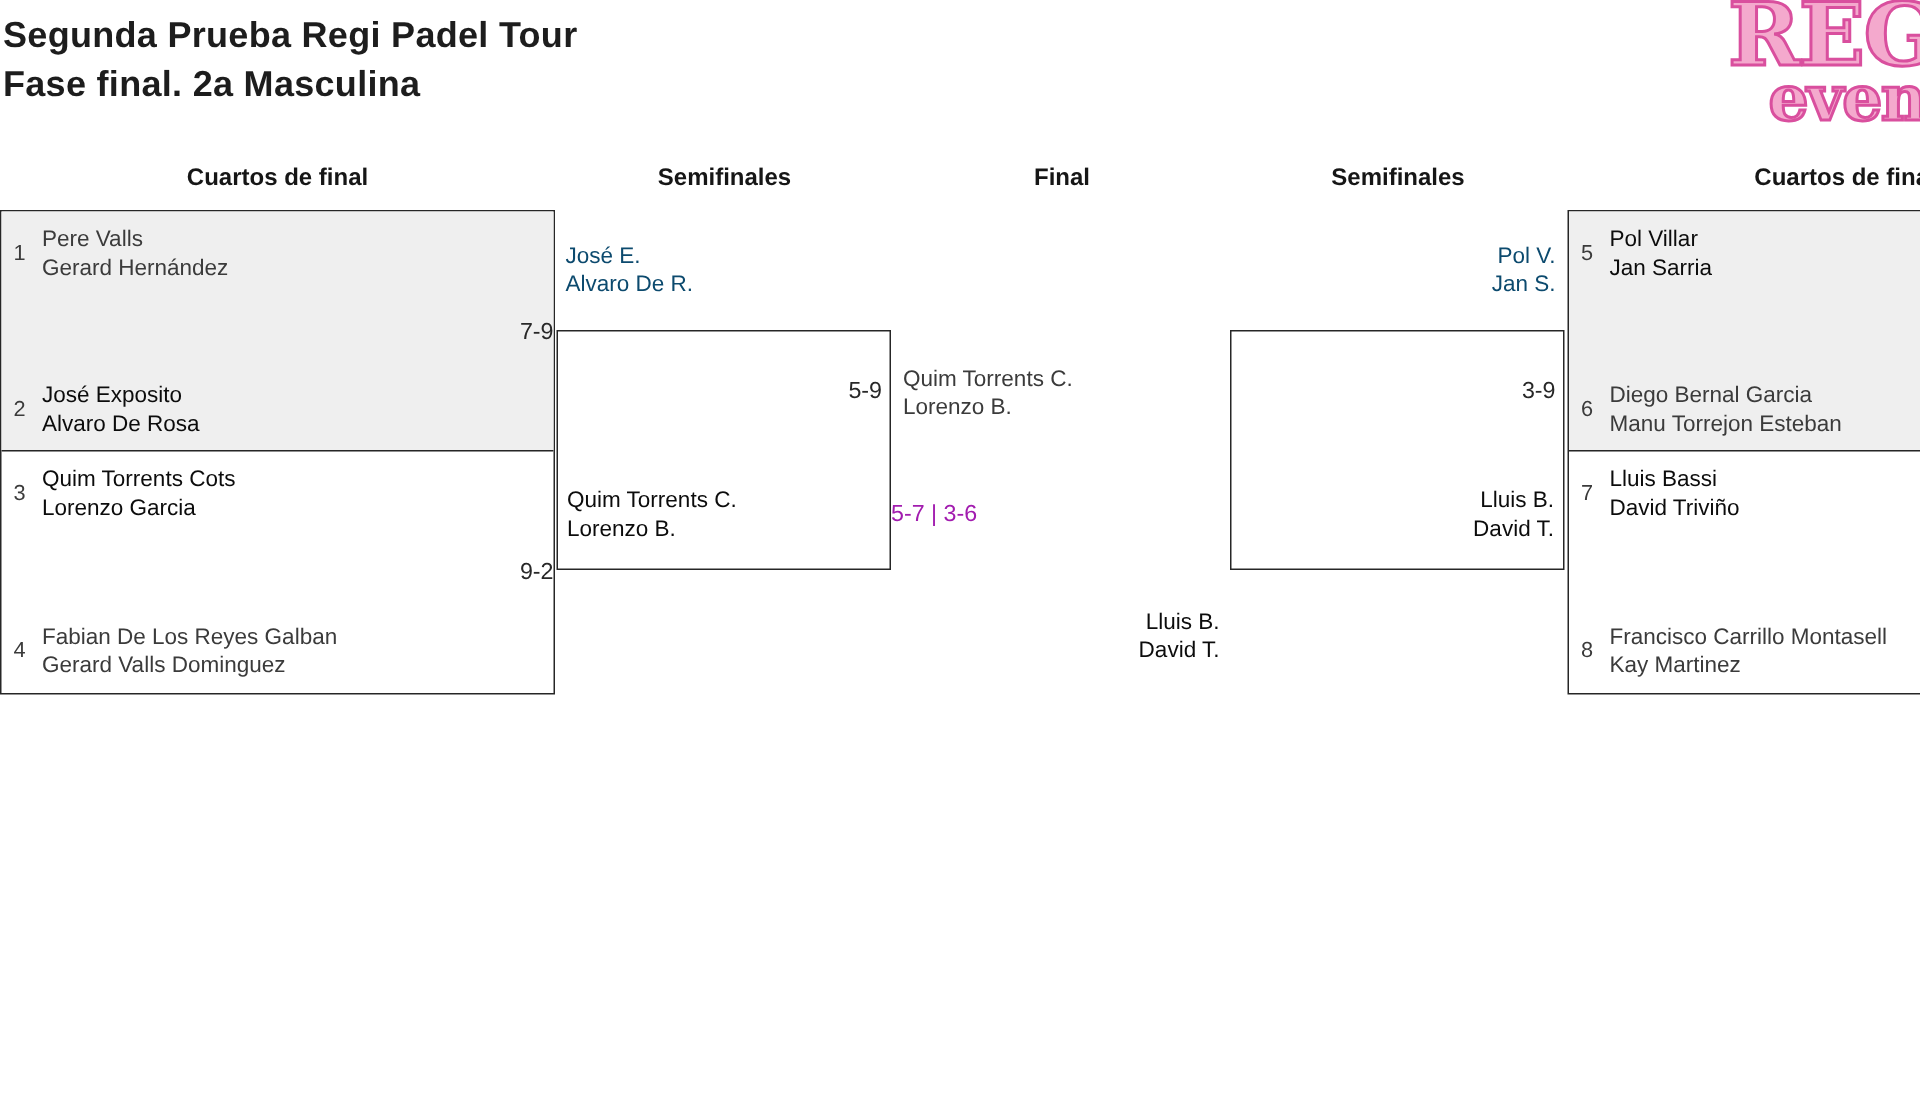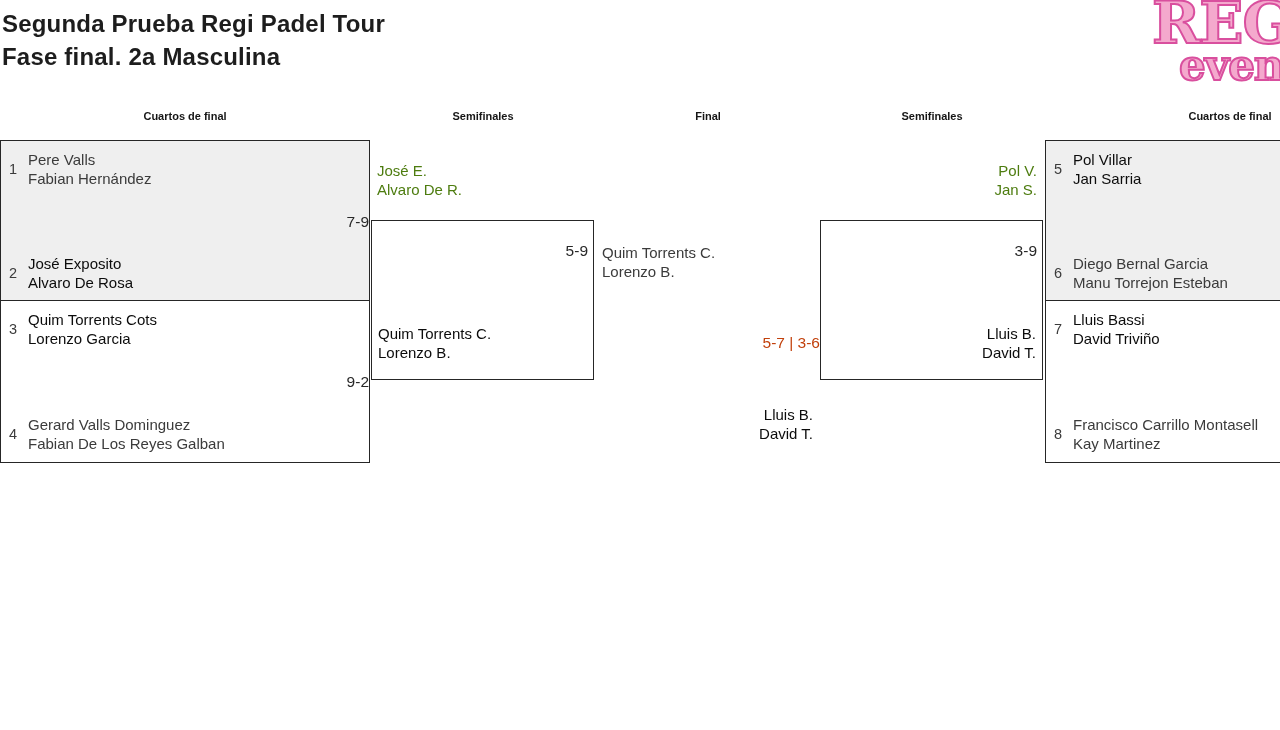--- a/index.html
+++ b/index.html
@@ -13,52 +13,52 @@
 
   
   .logo { position:absolute; left:1152px; top:-4px; width:260px; text-align:left;
           font-family:"DejaVu Serif", serif; font-weight:700;
           color:var(--logo-fill,#f4a9cd); -webkit-text-stroke:2px var(--logo-stroke,#d94f9e); }
   .logo .l1 { font-size:58px; line-height:54px; letter-spacing:-1px; }
   .logo .l2 { font-size:42px; line-height:36px; padding-left:27px; letter-spacing:-1px; margin-top:-2px; }
 
   
   .round-header { position:absolute; top:110px; transform:translateX(-50%);
-                  font-size:11px; font-weight:700; color:#161616; white-space:nowrap; }
+                  font-size:16px; font-weight:700; color:#161616; white-space:nowrap; }
 
   
   .qbox { position:absolute; top:140px; width:370px; height:323px;
           border:1.5px solid var(--line,#262626); background:#fff; }
   .qbox .cell { height:160px; display:flex; flex-direction:column;
                 justify-content:space-between; padding:9px 0 8px; }
   .qbox .cell.gray { background:var(--cell-gray,#efefef);
                      border-bottom:1.5px solid var(--line,#262626); }
   .team-row { display:flex; align-items:center; padding-left:8px; }
   .seed { width:19px; flex:none; font-size:14.5px; color:#3b3b3b; }
   .team { font-size:15px; line-height:19px; color:#3b3b3b; }
   .team .p { display:block; white-space:nowrap; }
   .team.winner { font-weight:400; color:#0c0c0c; }
   .score { text-align:right; font-size:15.5px; line-height:19px; color:#282828; }
 
   
   .sbox { position:absolute; top:220px; width:223px; height:160px;
           border:1.5px solid var(--line,#262626); background:#fff;
           display:flex; flex-direction:column; justify-content:space-between;
-          padding:20px 5px 17px 5px; }
+          padding:30px 5px 17px 5px; }
   .sbox .team { padding-left:1px; }
   .sbox.right .team { text-align:right; padding-right:1px; }
-  .semi-top-label { position:absolute; top:161px; font-size:15px; line-height:19px; color:#4d7c0f; }
+  .semi-top-label { position:absolute; top:161px; font-size:15px; line-height:19px; color:#0c4a6e; }
   .semi-top-label .p { display:block; white-space:nowrap; }
 
   
   .final-team-a { position:absolute; left:602px; top:243px;
                   font-size:15px; line-height:19px; color:#3b3b3b; }
   .final-team-a .p, .final-team-b .p { display:block; white-space:nowrap; }
   .final-score { position:absolute; left:594px; width:226px; top:334px;
-                 text-align:right; font-size:15.5px; color:#c2410c; }
+                 text-align:left; font-size:15.5px; color:#a21caf; }
   .final-team-b { position:absolute; left:600px; width:213px; top:405px; text-align:right;
                   font-size:15px; line-height:19px; }
 </style>
 </head>
 <body>
 
 <div class="stage">
 
   <div class="title">
     <div>Segunda Prueba Regi Padel Tour</div>
@@ -75,21 +75,21 @@
   <div class="round-header" style="left:708px">Final</div>
   <div class="round-header" style="left:932px">Semifinales</div>
   <div class="round-header" style="left:1230px">Cuartos de final</div>
 
   <div class="qbox" style="left:0">
     <div class="cell gray">
       <div class="team-row">
         <span class="seed">1</span>
         <span class="team">
           <span class="p">Pere Valls</span>
-          <span class="p">Fabian Hernández</span>
+          <span class="p">Gerard Hernández</span>
         </span>
       </div>
       <div class="score">7-9</div>
       <div class="team-row">
         <span class="seed">2</span>
         <span class="team winner">
           <span class="p">José Exposito</span>
           <span class="p">Alvaro De Rosa</span>
         </span>
       </div>
@@ -99,22 +99,22 @@
         <span class="seed">3</span>
         <span class="team winner">
           <span class="p">Quim Torrents Cots</span>
           <span class="p">Lorenzo Garcia</span>
         </span>
       </div>
       <div class="score">9-2</div>
       <div class="team-row">
         <span class="seed">4</span>
         <span class="team">
+          <span class="p">Fabian De Los Reyes Galban</span>
           <span class="p">Gerard Valls Dominguez</span>
-          <span class="p">Fabian De Los Reyes Galban</span>
         </span>
       </div>
     </div>
   </div>
 
   <div class="semi-top-label" style="left:377px">
     <span class="p">José E.</span>
     <span class="p">Alvaro De R.</span>
   </div>
   <div class="sbox" style="left:371px">

